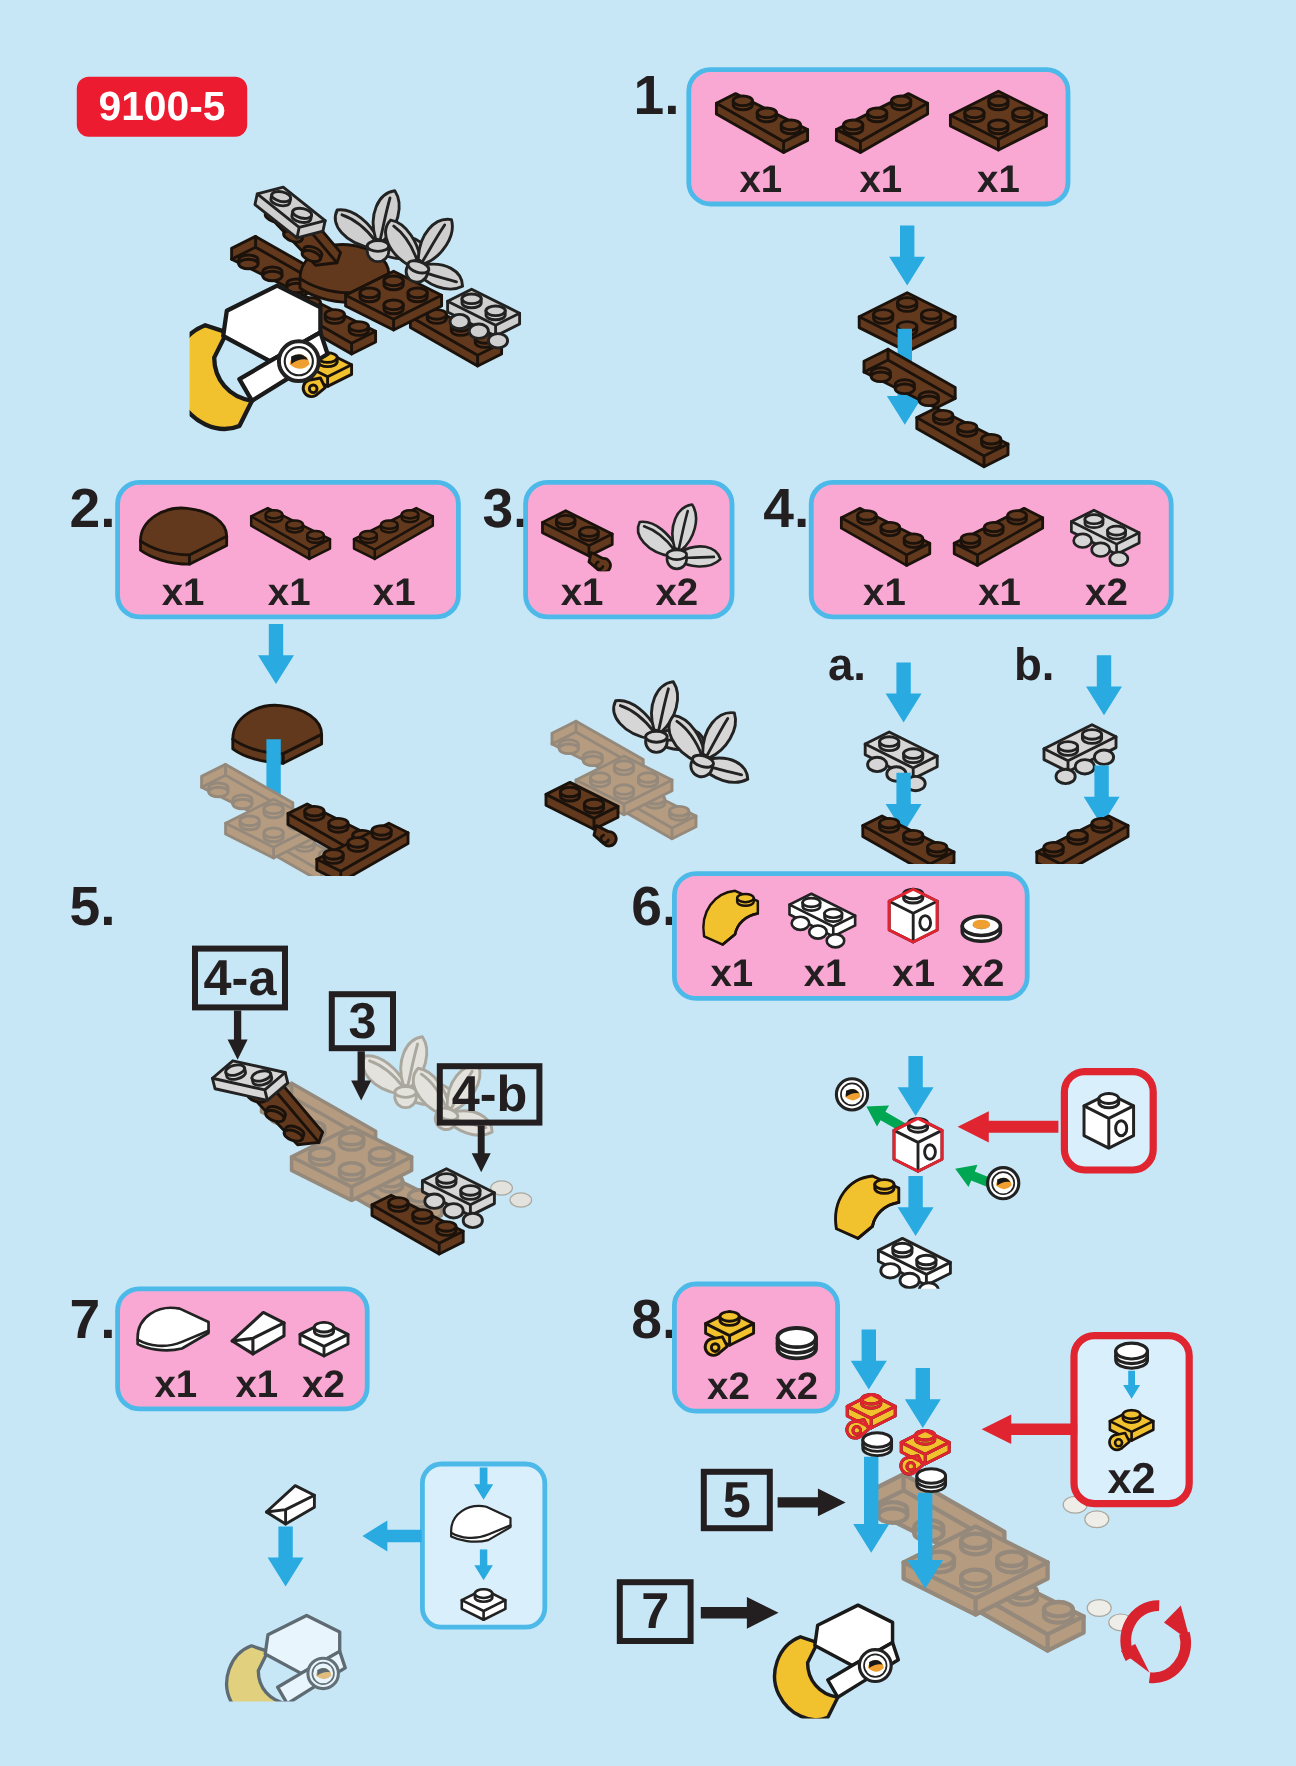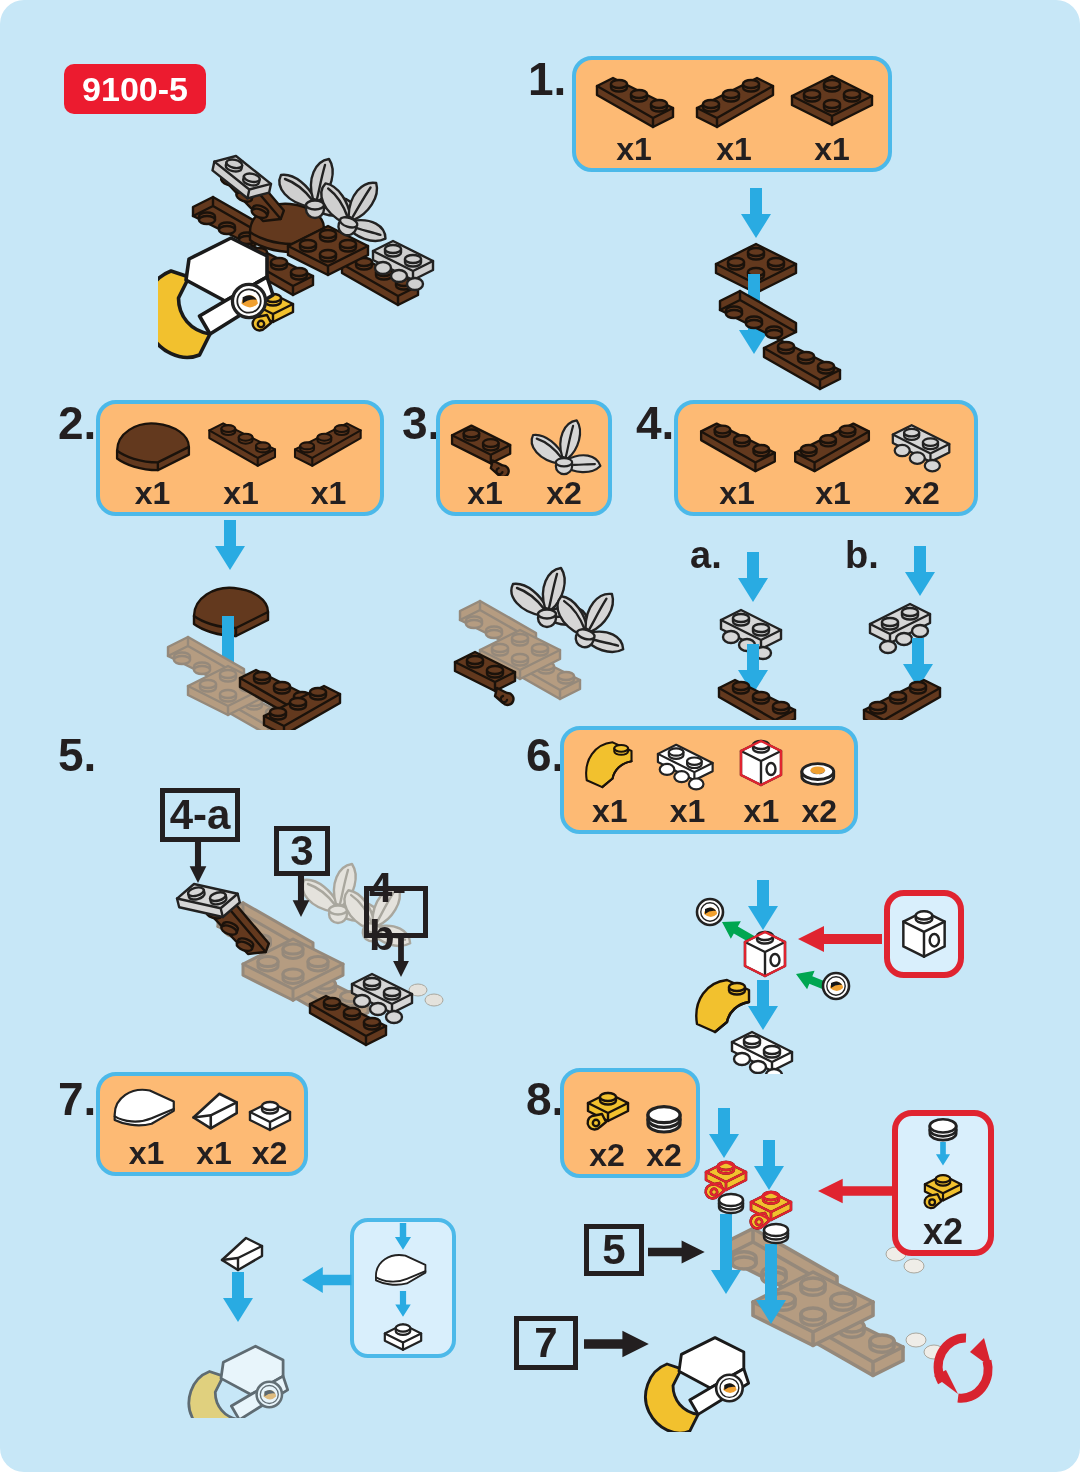--- a/index.html
+++ b/index.html
@@ -1,23 +1,23 @@
 <!DOCTYPE html>
 <html><head>
 <meta charset="utf-8">
 <style>
   html,body{margin:0;padding:0;}
   .page{position:relative;width:1080px;height:1472px;background:#c7e7f7;overflow:hidden;
-        font-family:"Liberation Sans",sans-serif;color:#231f20;border-radius:24px;}
+        font-family:"Liberation Sans",sans-serif;color:#231f20;}
   .abs{position:absolute;}
   .num{font-weight:700;font-size:46px;color:#231f20;}
   .sub{font-weight:700;font-size:38px;color:#231f20;}
   .badge{background:#ec1b2f;color:#fff;font-weight:700;font-size:34px;border-radius:10px;
          display:flex;align-items:center;justify-content:center;}
-  .pbox{background:#fdba74;border:4px solid #4cb9e9;border-radius:20px;
+  .pbox{background:#f9a8d4;border:4px solid #4cb9e9;border-radius:20px;
         display:flex;align-items:flex-end;justify-content:space-evenly;padding:4px 6px 2px 6px;box-sizing:border-box;}
   .pc{display:flex;flex-direction:column;align-items:center;}
   .cnt{font-weight:700;font-size:32px;line-height:34px;color:#231f20;}
   .blk{border:5px solid #231f20;background:transparent;font-weight:700;font-size:42px;color:#231f20;
        display:flex;align-items:center;justify-content:center;box-sizing:border-box;}
   .rbox{border:6px solid #e02430;background:#d9effc;border-radius:20px;
         display:flex;flex-direction:column;align-items:center;justify-content:center;box-sizing:border-box;}
   .cbox{border:4px solid #4cb9e9;background:#d9effc;border-radius:18px;
         display:flex;flex-direction:column;align-items:center;justify-content:center;box-sizing:border-box;}
   .x2{font-weight:700;font-size:36px;line-height:36px;color:#231f20;}
@@ -315,21 +315,21 @@
 </div>
 <svg class="abs" style="left:182px;top:840px" width="32" height="46" viewBox="0 0 32 46">
   <use href="#arrBlk" transform="translate(16,2) rotate(90) scale(0.76)" color="#231f20"></use>
 </svg>
 <div class="abs blk" style="left:274px;top:826px;width:56px;height:50px">
   <span>3</span>
 </div>
 <svg class="abs" style="left:285px;top:874px" width="32" height="46" viewBox="0 0 32 46">
   <use href="#arrBlk" transform="translate(16,2) rotate(90) scale(0.76)" color="#231f20"></use>
 </svg>
-<div class="abs blk" style="left:364px;top:886px;width:64px;height:52px">
+<div class="abs blk" style="left:364px;top:886px;width:88px;height:52px">
   <span>4-b</span>
 </div>
 <svg class="abs" style="left:385px;top:936px" width="32" height="44" viewBox="0 0 32 44">
   <use href="#arrBlk" transform="translate(16,2) rotate(90) scale(0.72)" color="#231f20"></use>
 </svg>
 
 <div class="abs num" style="left:526px;top:728px">6.</div>
 <div class="abs pbox" style="left:560px;top:726px;width:298px;height:108px">
   <div class="pc">
     <svg width="66" height="62" viewBox="-38 -22 70 72">

